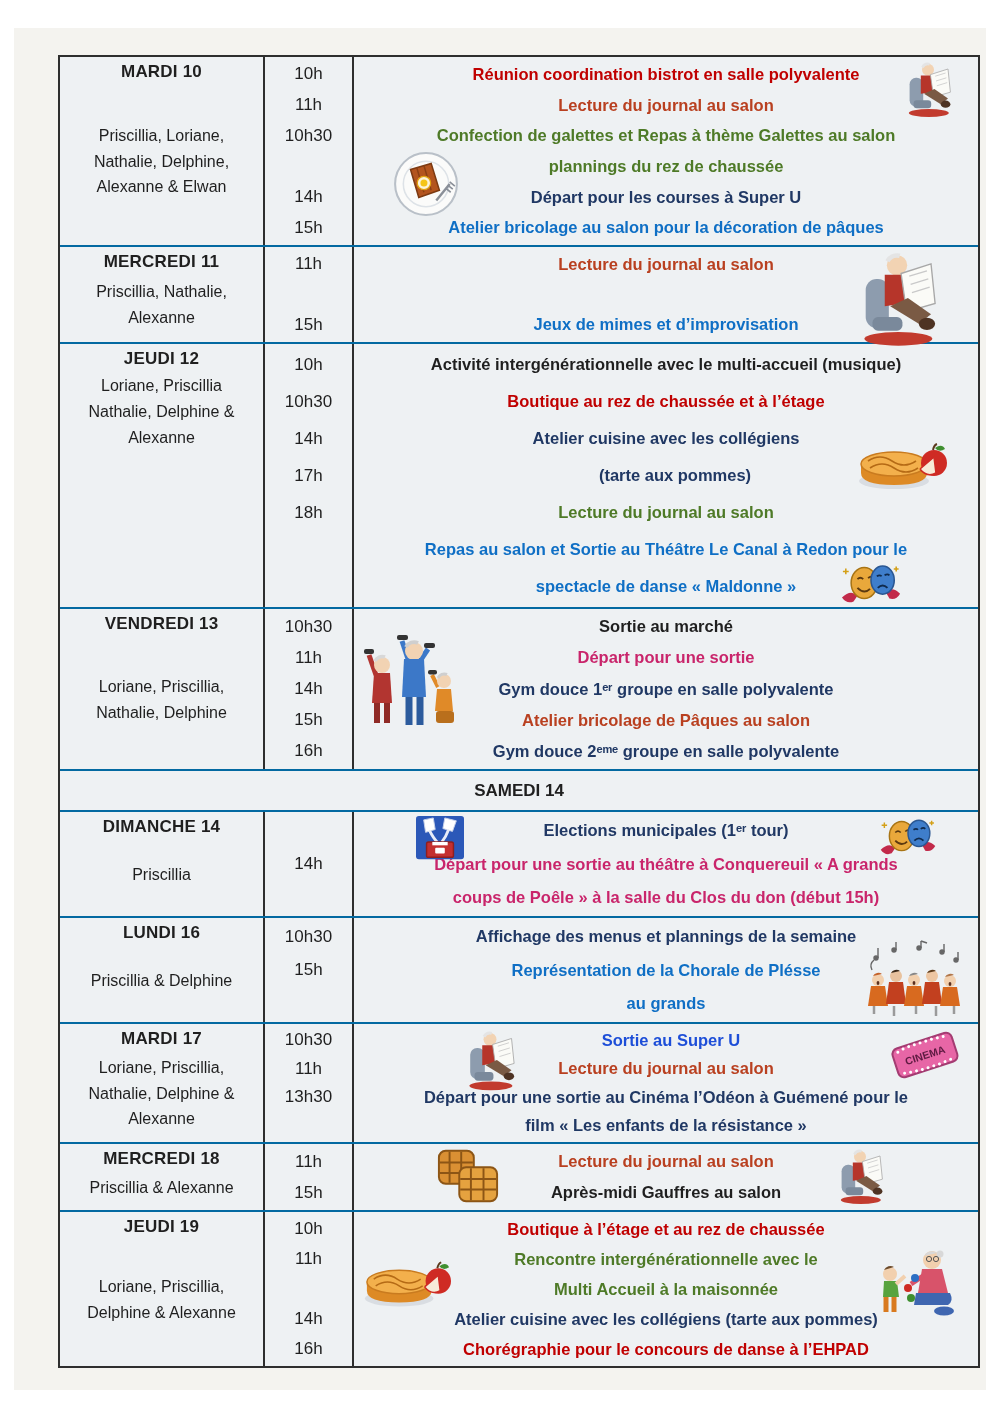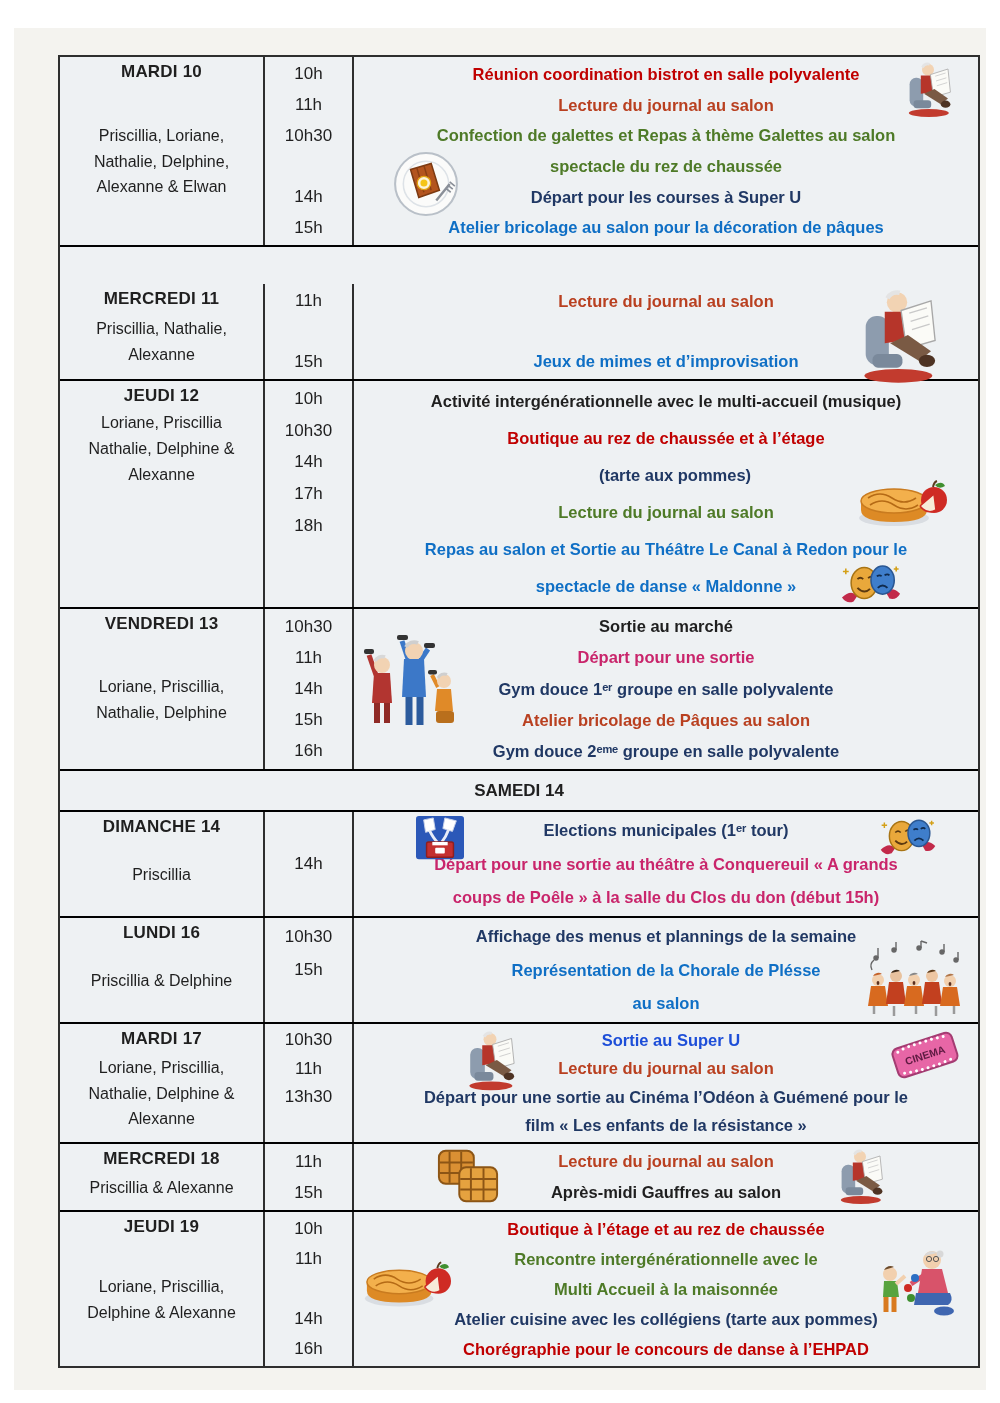--- a/index.html
+++ b/index.html
@@ -7,21 +7,21 @@
     width:1000px;height:1403px;position:relative;background:#ffffff;
     font-family:"Liberation Sans","DejaVu Sans",sans-serif;color:#1f1f1f;
     overflow:hidden;
   }
   .scan-page{position:absolute;left:14px;top:28px;width:972px;height:1362px;background:#f4f3ef;}
   .planning-table{
     position:absolute;left:58px;top:55px;width:922px;
     border:2px solid #2e2e2e;background:#eef1f3;box-sizing:border-box;
     display:flex;flex-direction:column;
   }
-  .row{display:flex;border-bottom:2px solid #000000;position:relative;box-sizing:border-box;}
+  .row{display:flex;border-bottom:2px solid #0369a1;position:relative;box-sizing:border-box;}
   .row:last-child{border-bottom:none;}
   .cell-day{
     width:205px;min-width:205px;border-right:2px solid #2e2e2e;box-sizing:border-box;
     display:flex;flex-direction:column;align-items:center;padding:5px 4px 4px 4px;text-align:center;
   }
   .day-title{font-weight:700;font-size:17px;letter-spacing:.2px;}
   .names{flex:1;display:flex;flex-direction:column;justify-content:center;font-size:16px;line-height:1.62;}
   .row.names-top .names{justify-content:flex-start;padding-top:4px;}
   .cell-time{
     width:89px;min-width:89px;border-right:2px solid #2e2e2e;box-sizing:border-box;
@@ -56,21 +56,21 @@
         <div class="time-line">11h</div>
         <div class="time-line">10h30</div>
         <div class="time-line"></div>
         <div class="time-line">14h</div>
         <div class="time-line">15h</div>
       </div>
       <div class="cell-act">
         <div class="act-line" style="color: rgb(192, 0, 0);">Réunion coordination bistrot en salle polyvalente</div>
         <div class="act-line" style="color: rgb(185, 64, 32);">Lecture du journal au salon</div>
         <div class="act-line" style="color: rgb(78, 122, 39);">Confection de galettes et Repas à thème Galettes au salon</div>
-        <div class="act-line" style="color: rgb(78, 122, 39);">spectacle du rez de chaussée</div>
+        <div class="act-line" style="color: rgb(78, 122, 39);">plannings du rez de chaussée</div>
         <div class="act-line" style="color: rgb(32, 56, 100);">Départ pour les courses à Super U</div>
         <div class="act-line" style="color: rgb(15, 111, 197);">Atelier bricolage au salon pour la décoration de pâques</div>
         <span class="icon" style="right: 26px; top: 3px; width: 48px; height: 58px;">
     <svg viewBox="0 0 60 72">
       <ellipse cx="31" cy="66" rx="25" ry="5" fill="#c23b2e"></ellipse>
       <rect x="7" y="22" width="17" height="36" rx="8" fill="#8d9cae"></rect>
       <rect x="12" y="50" width="22" height="10" rx="4" fill="#7a899b"></rect>
       <circle cx="30" cy="12" r="7.5" fill="#f2d3b3"></circle>
       <path d="M23 9 a8 8 0 0 1 9 -4" stroke="#e4e4e4" stroke-width="3.4" fill="none"></path>
       <path d="M21 19 h17 l4 20 -21 3 z" fill="#b6352a"></path>
@@ -90,21 +90,21 @@
       <line x1="24" y1="16" x2="31" y2="40" stroke="#8a3f13" stroke-width="1.4"></line>
       <line x1="31" y1="14" x2="38" y2="38" stroke="#8a3f13" stroke-width="1.4"></line>
       <circle cx="31" cy="31" r="6.5" fill="#fdf3d9" stroke="#e0a20f" stroke-width="1.2"></circle>
       <circle cx="31" cy="31" r="3.4" fill="#f5c518"></circle>
       <line x1="43" y1="48" x2="56" y2="32" stroke="#8a8f98" stroke-width="2.4"></line>
       <path d="M52 36 l5 4 M54 33 l5 4 M56 30 l5 4" stroke="#8a8f98" stroke-width="1.6" fill="none"></path>
     </svg>
         </span>
       </div>
     </div>
-    <div class="row" style="height: 97px; margin-top: 37px;">
+    <div class="row" style="height: 97px;">
       <div class="cell-day">
         <div class="day-title">MERCREDI 11</div>
         <div class="names">
           <div>Priscillia, Nathalie,</div>
           <div>Alexanne</div>
         </div>
       </div>
       <div class="cell-time">
         <div class="time-line">11h</div>
         <div class="time-line"></div>
@@ -125,41 +125,42 @@
       <polygon points="33,18 55,11 58,40 37,46" fill="#fbfbf7" stroke="#a8a8a8" stroke-width="1"></polygon>
       <line x1="39" y1="20" x2="52" y2="16" stroke="#c9c9c9" stroke-width="1"></line>
       <line x1="40" y1="26" x2="53" y2="22" stroke="#c9c9c9" stroke-width="1"></line>
       <line x1="41" y1="32" x2="54" y2="28" stroke="#c9c9c9" stroke-width="1"></line>
       <path d="M25 42 l21 13 9 -7 -17 -12 z" fill="#7a5a44"></path>
       <ellipse cx="52" cy="55" rx="6" ry="4.5" fill="#4e3323"></ellipse>
     </svg>
         </span>
       </div>
     </div>
-    <div class="row names-top" style="height: 228px;">
+    <div class="row names-top" style="height: 265px;">
       <div class="cell-day">
         <div class="day-title">JEUDI 12</div>
         <div class="names">
           <div>Loriane, Priscillia</div>
           <div>Nathalie, Delphine &amp;</div>
           <div>Alexanne</div>
         </div>
       </div>
       <div class="cell-time">
         <div class="time-line">10h</div>
         <div class="time-line">10h30</div>
         <div class="time-line">14h</div>
         <div class="time-line">17h</div>
         <div class="time-line">18h</div>
         <div class="time-line"></div>
         <div class="time-line"></div>
       </div>
       <div class="cell-act">
         <div class="act-line" style="color: rgb(31, 31, 31);">Activité intergénérationnelle avec le multi-accueil (musique)</div>
         <div class="act-line" style="color: rgb(192, 0, 0);">Boutique au rez de chaussée et à l’étage</div>
+        <div class="act-line" style="color: rgb(32, 56, 100);">Atelier cuisine avec les collégiens</div>
         <div class="act-line" style="color: rgb(32, 56, 100); padding-left: 28px;">(tarte aux pommes)</div>
         <div class="act-line" style="color: rgb(78, 122, 39);">Lecture du journal au salon</div>
         <div class="act-line" style="color: rgb(15, 111, 197);">Repas au salon et Sortie au Théâtre Le Canal à Redon pour le</div>
         <div class="act-line" style="color: rgb(15, 111, 197);">spectacle de danse « Maldonne »</div>
         <span class="icon" style="right: 30px; top: 90px; width: 92px; height: 58px;">
     <svg viewBox="0 0 92 56">
       <ellipse cx="38" cy="46" rx="35" ry="8" fill="#d9dde2"></ellipse>
       <path d="M5 38 q0 12 33 12 q33 0 33 -12 l0 -8 -66 0 z" fill="#dd8a25"></path>
       <ellipse cx="38" cy="29" rx="33" ry="12" fill="#f3b04c" stroke="#c97b1f" stroke-width="1.5"></ellipse>
       <path d="M12 26 q12 -8 24 0 q12 8 24 0" stroke="#b56a15" stroke-width="1.6" fill="none"></path>
@@ -287,21 +288,21 @@
         </div>
       </div>
       <div class="cell-time">
         <div class="time-line">10h30</div>
         <div class="time-line">15h</div>
         <div class="time-line"></div>
       </div>
       <div class="cell-act">
         <div class="act-line" style="color: rgb(32, 56, 100);">Affichage des menus et plannings de la semaine</div>
         <div class="act-line" style="color: rgb(15, 111, 197);">Représentation de la Chorale de Plésse</div>
-        <div class="act-line" style="color: rgb(15, 111, 197);">au salon</div>
+        <div class="act-line" style="color: rgb(15, 111, 197);">au grands</div>
         <span class="icon" style="right: 14px; top: 22px; width: 100px; height: 80px;">
     <svg viewBox="0 0 100 80">
       <g stroke="#666" stroke-width="1.4" fill="#666">
         <circle cx="12" cy="18" r="2"></circle>
               <line x1="14" y1="18" x2="14" y2="8"></line>
         <circle cx="30" cy="10" r="2"></circle>
               <line x1="32" y1="10" x2="32" y2="2"></line>
         <circle cx="55" cy="8" r="2"></circle>
               <line x1="57" y1="8" x2="57" y2="1"></line>
               <line x1="57" y1="1" x2="63" y2="3"></line>

